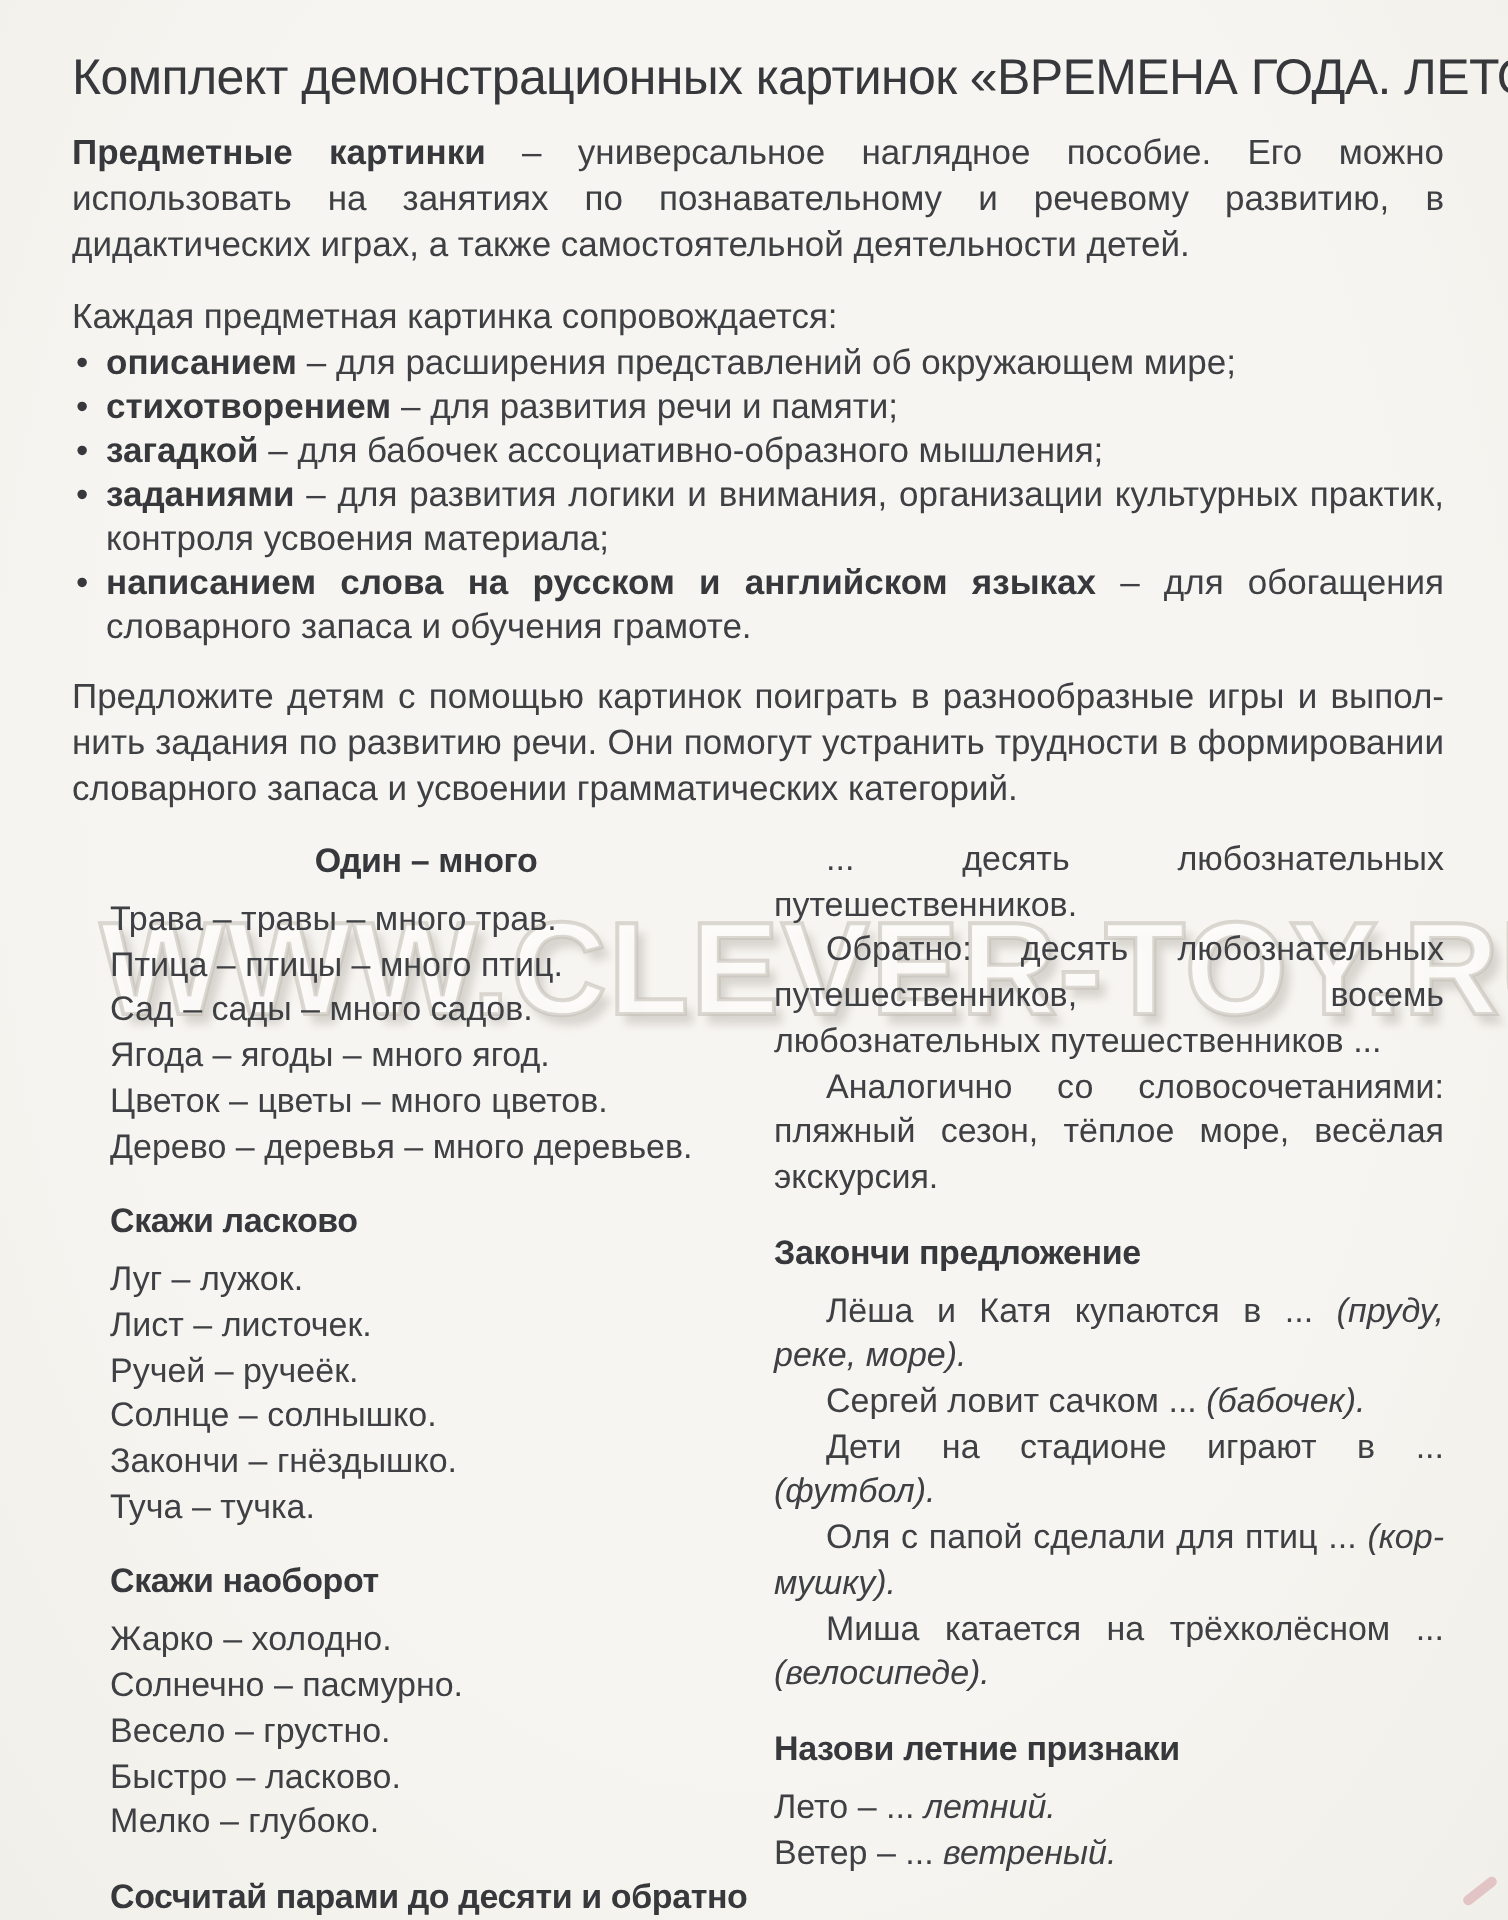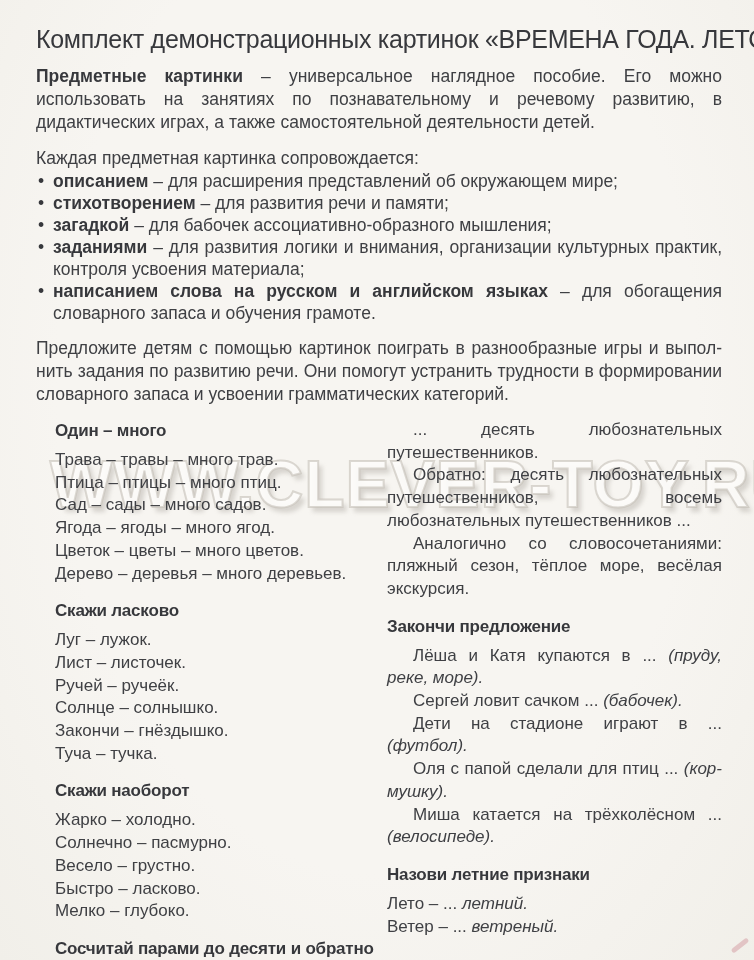--- a/index.html
+++ b/index.html
@@ -35,21 +35,21 @@
   ul.bullets li{position:relative;padding-left:17px;text-align:justify;}
   ul.bullets li::before{content:"\2022";position:absolute;left:2px;top:0;color:#37383c;}
   ul.bullets b{color:#37383c;margin-top:48px;}
   .columns{display:flex;margin-left:19px;}
   .col-left{flex:0 0 316px;width:316px;}
   .col-right{flex:1;margin-left:16px;}
   h2{
     font-size:17px;line-height:21px;font-weight:bold;
     color:#37383c;margin:15px 0 8px 0;white-space:nowrap;letter-spacing:-0.2px;
   }
-  .col-left h2.first{margin-top:1px;}
+  .col-left h2.first{margin-top:1px;text-align:center;}
   .line{margin:0;font-size:17px;line-height:22.7px;}
   .cont{
     margin:0;font-size:17px;line-height:22.7px;
     text-align:justify;text-indent:26px;
   }
   i{font-style:italic;}
   .watermark{
     position:absolute;left:50px;top:446px;z-index:0;
     font-size:66px;font-weight:bold;letter-spacing:1px;white-space:nowrap;
     color:rgba(253,252,250,0.92);

